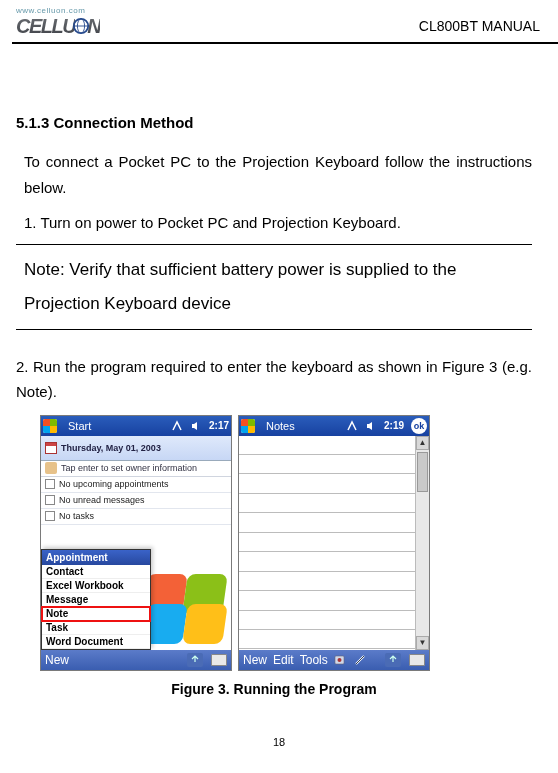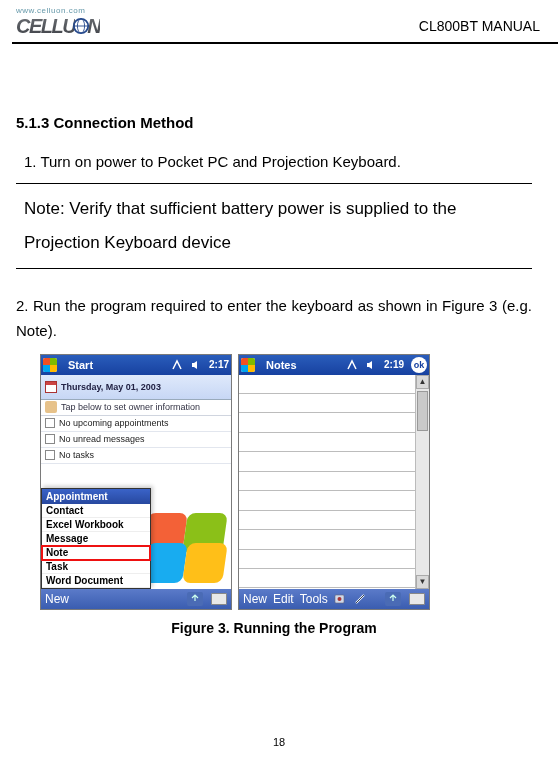--- a/index.html
+++ b/index.html
@@ -99,21 +99,21 @@
     display: grid;
     grid-template-columns: 1fr 1fr;
     grid-template-rows: 1fr 1fr;
     border-radius: 2px;
     overflow: hidden;
   }
   .winflag div:nth-child(1){ background:#f25022;}
   .winflag div:nth-child(2){ background:#7fba00;}
   .winflag div:nth-child(3){ background:#00a4ef;}
   .winflag div:nth-child(4){ background:#ffb900;}
-  .ppc-title { font-weight: bold; font-size: 11px; flex: 1; padding-left: 7px; }
+  .ppc-title { font-weight: normal; font-size: 11px; flex: 1; padding-left: 7px; }
   .ppc-status { display: flex; align-items: center; gap: 7px; font-size: 10px; font-weight: bold; }
   .ppc-status .ico { width: 12px; height: 12px; display: inline-flex; align-items: center; justify-content: center; }
   .ppc-status .ok {
     width: 16px; height: 16px; border-radius: 50%;
     background: #fff; color: #1741a0;
     font-size: 9px; font-weight: bold;
     display: inline-flex; align-items: center; justify-content: center;
   }
 
   .ppc-body { flex: 1; position: relative; background: #fff; overflow: hidden; }
@@ -283,20 +283,21 @@
       </span>
       <span class="logo-text">N</span>
     </span>
   </div>
   <span class="header-title">CL800BT MANUAL</span>
 </div>
 
 <div class="content">
   <div class="section-title">5.1.3 Connection Method</div>
 
+  <p class="para">To connect a Pocket PC to the Projection Keyboard follow the instructions below.</p>
 
   <p class="para step">1. Turn on power to Pocket PC and Projection Keyboard.</p>
 
   <div class="note-box">
     <div class="line">Note: Verify that sufficient battery power is supplied to the</div>
     <div class="line">Projection Keyboard device</div>
   </div>
 
   <p class="para" style="padding-left:0">2. Run the program required to enter the keyboard as shown in Figure 3 (e.g. Note).</p>
 
@@ -325,21 +326,21 @@
           <span>2:17</span>
         </span>
       </div>
       <div class="ppc-body">
         <div class="date-band">
           <span class="cal-ico"></span>
           <span>Thursday, May 01, 2003</span>
         </div>
         <div class="owner-row">
           <span class="owner-ico"></span>
-          <span>Tap below to set owner information</span>
+          <span>Tap enter to set owner information</span>
         </div>
         <div class="list-row">
           <span class="li-ico"></span>
           <span>No upcoming appointments</span>
         </div>
         <div class="list-row">
           <span class="li-ico"></span>
           <span>No unread messages</span>
         </div>
         <div class="list-row">

